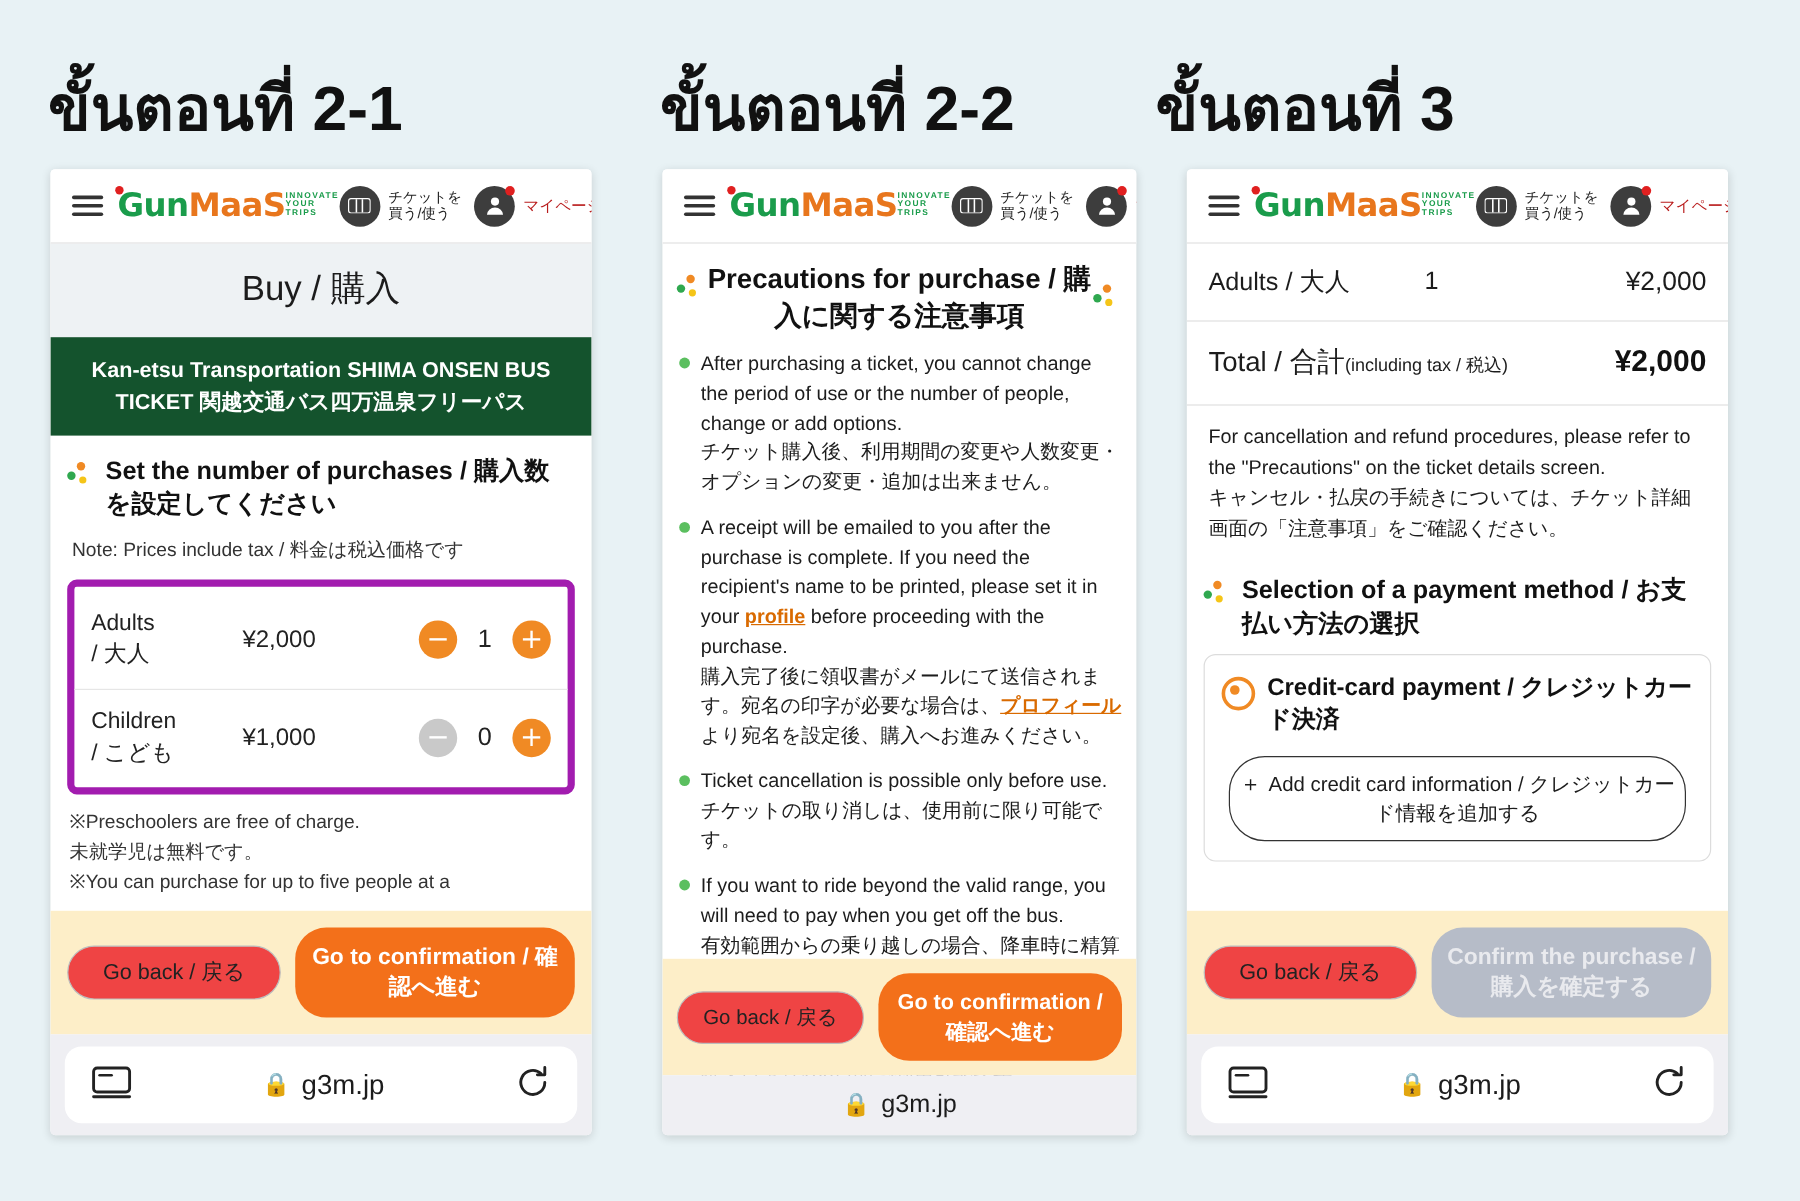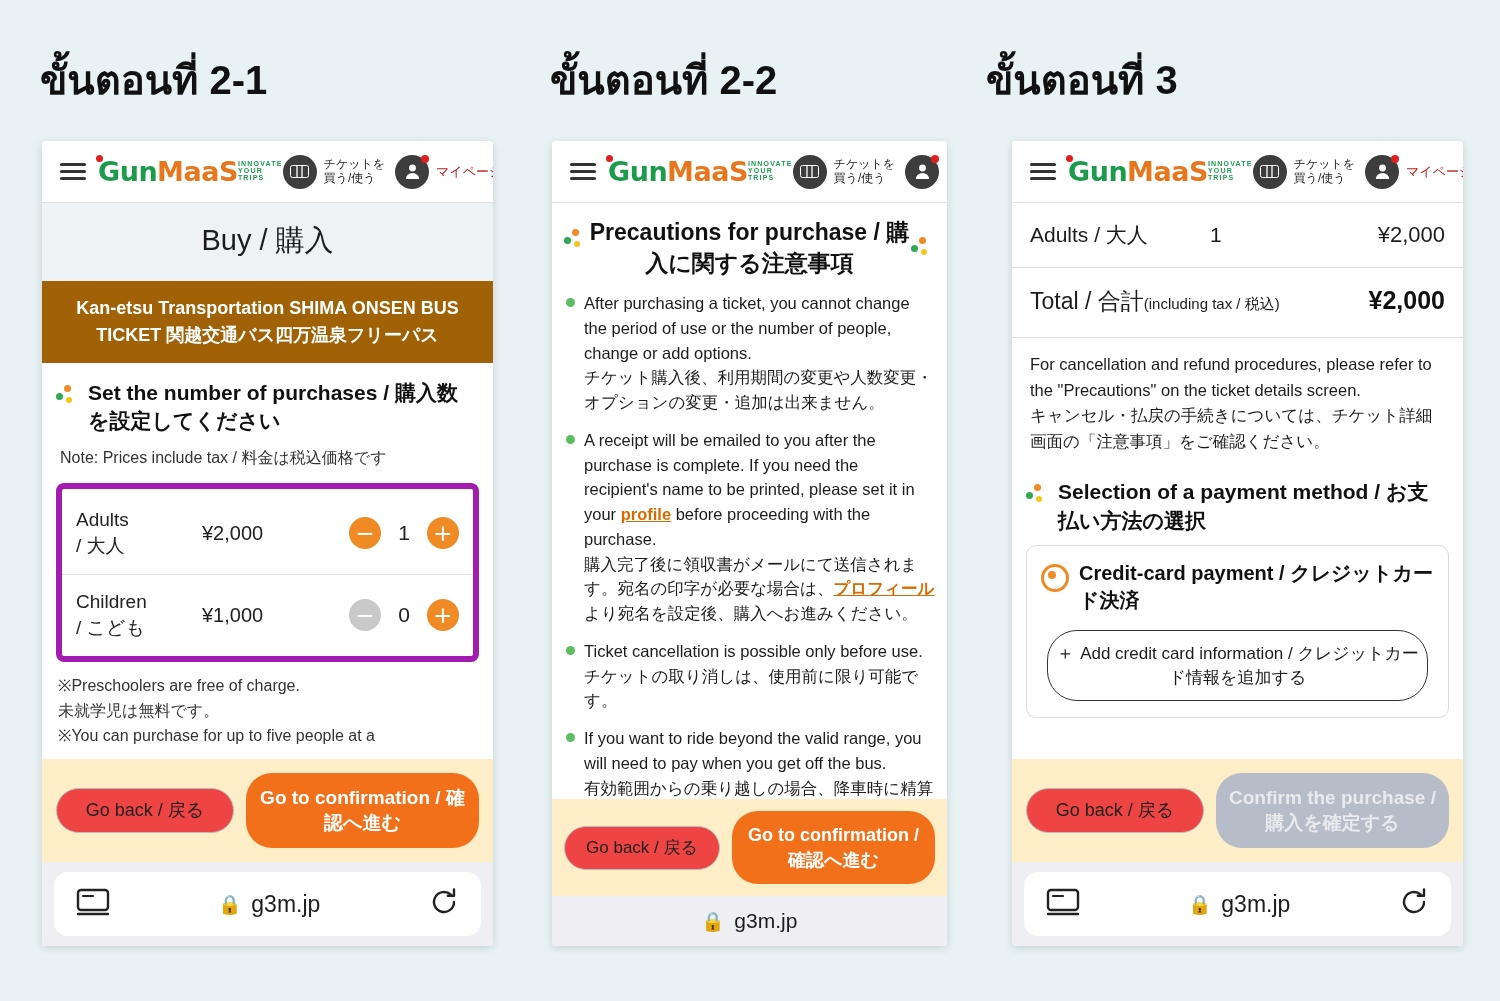--- a/index.html
+++ b/index.html
@@ -14,25 +14,25 @@
     overflow: hidden;
     position: relative;
   }
   .panel {
     position: absolute;
     top: 0;
     height: 1001px;
   }
   #panel-1 { left: 0; width: 520px; }
   #panel-2 { left: 520px; width: 460px; }
-  #panel-3 { left: 980px; width: 520px; }
+  #panel-3 { left: 957px; width: 520px; }
 
   .step-title {
     font-weight: bold;
-    font-size: 40px;
+    font-size: 52px;
     color: #111;
     letter-spacing: 0px;
     white-space: nowrap;
   }
   #panel-1 .step-title { position: absolute; left: 40px; top: 48px; }
   #panel-2 .step-title { position: absolute; left: 30px; top: 48px; }
   #panel-3 .step-title { position: absolute; left: 6px; top: 48px; }
 
   .phone {
     position: absolute;
@@ -148,21 +148,21 @@
   
   .buy-title {
     background: #eef2f4;
     text-align: center;
     font-size: 29px;
     color: #1c1c1c;
     padding: 18px 0 20px;
     font-weight: normal;
   }
   .green-banner {
-    background: #a16207;
+    background: #14532d;
     color: #fff;
     font-size: 18px;
     line-height: 1.5;
     text-align: center;
     padding: 14px 16px;
     font-weight: bold;
   }
   .sec-head {
     display: flex;
     align-items: flex-start;

